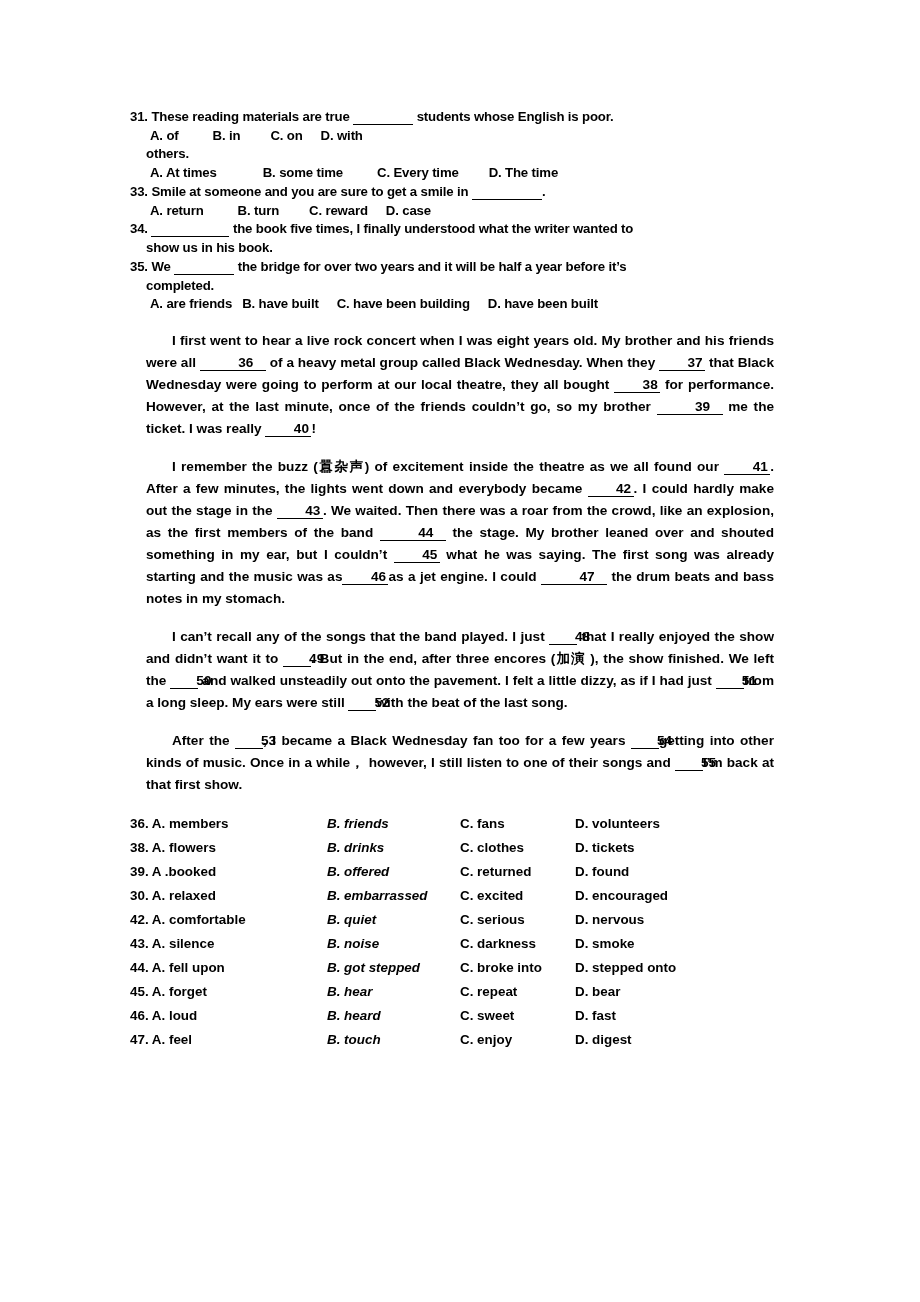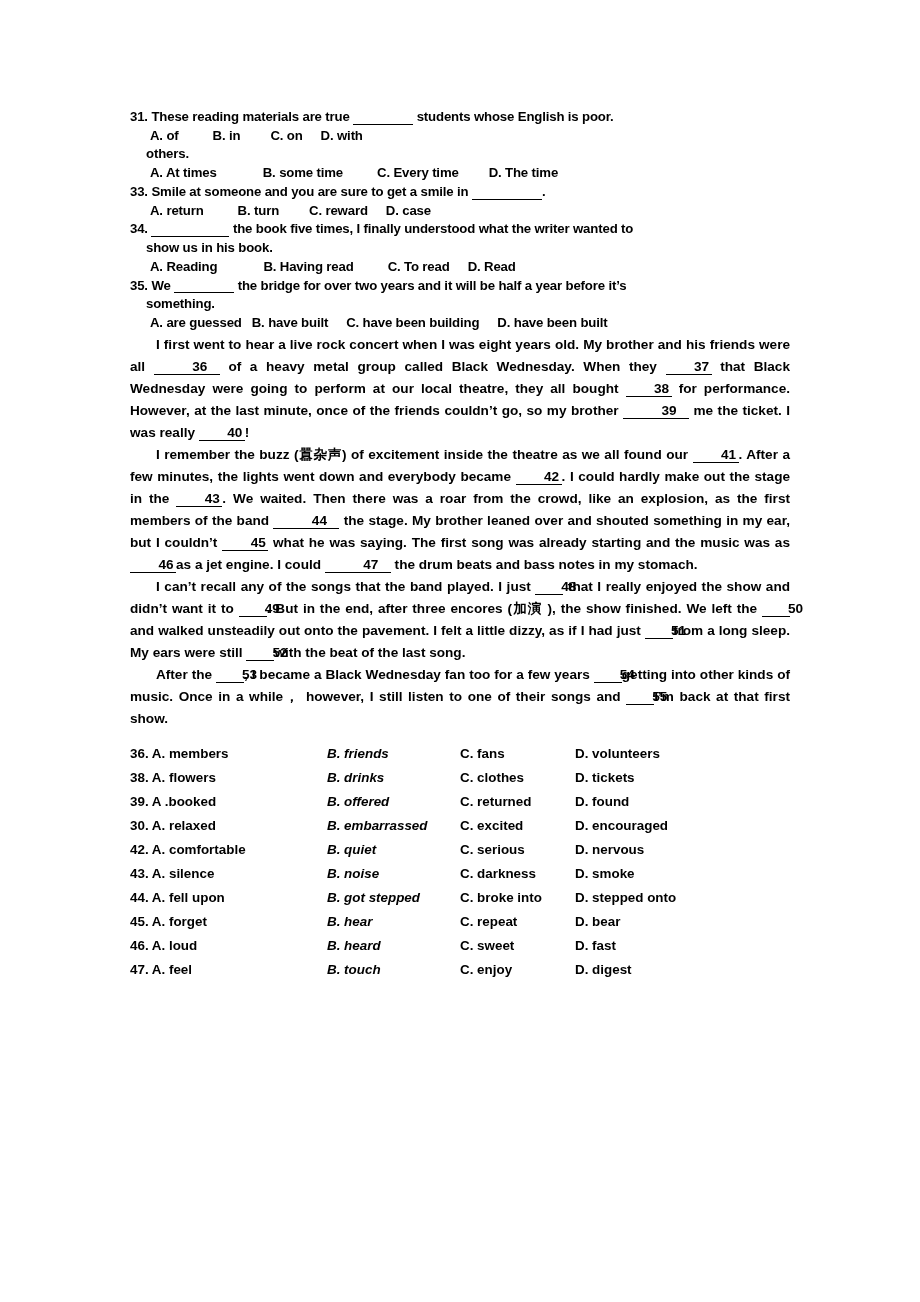--- a/index.html
+++ b/index.html
@@ -71,21 +71,21 @@
   
   .passage {
     font-size: 13.6px;
     font-weight: bold;
     line-height: 1.62;
     text-align: justify;
     text-justify: inter-word;
     margin-top: 1px;
   }
   .passage p {
-    margin: 0;
+    margin: 16px;
     text-indent: 26px;
   }
   
   .nb {
     display: inline-block;
     border-bottom: 1.7px solid #000;
     text-align: center;
     line-height: 1.04;
     vertical-align: baseline;
     font-weight: bold;
@@ -152,35 +152,32 @@
       </div>
     </div>
 
     <div>
       <div class="q-line">
         <span>34.</span>
         <span class="blk w78">&nbsp;</span>
         <span>the book five times, I finally understood what the writer wanted to</span>
       </div>
       <div class="q-cont">show us in his book.</div>
-      <div class="opt-line">
-        <span>A. Reading</span><span class="spw"></span><span>B. Having read</span><span class="sp1"></span><span>C. To read</span><span class="sp3"></span><span>D. Read</span>
-      </div>
     </div>
 
     <div>
       <div class="q-line">
         <span>35.</span>
         <span>We</span>
         <span class="blk w60">&nbsp;</span>
         <span>the bridge for over two years and it will be half a year before it’s</span>
       </div>
-      <div class="q-cont">something.</div>
-      <div class="opt-line">
-        <span>A. are guessed</span><span class="spn"></span><span>B. have built</span><span class="sp3"></span><span>C. have been building</span><span class="sp3"></span><span>D. have been built</span>
+      <div class="q-cont">completed.</div>
+      <div class="opt-line">
+        <span>A. are friends</span><span class="spn"></span><span>B. have built</span><span class="sp3"></span><span>C. have been building</span><span class="sp3"></span><span>D. have been built</span>
       </div>
     </div>
 
   </div>
 
 
   <div class="passage">
     <p><span>I first went to hear a live rock concert when I was eight years old. My brother and his friends were all </span><span class="nb l">36</span><span> of a heavy metal group called Black Wednesday. When they </span><span class="nb m">37</span><span> that Black Wednesday were going to perform at our local theatre, they all bought </span><span class="nb m">38</span><span> for performance. However, at the last minute, once of the friends couldn’t go, so my brother </span><span class="nb l">39</span><span> me the ticket. I was really </span><span class="nb m">40</span><span>!</span></p>
     <p><span>I remember the buzz (囂杂声) of excitement inside the theatre as we all found our </span><span class="nb m">41</span><span>. After a few minutes, the lights went down and everybody became </span><span class="nb m">42</span><span>. I could hardly make out the stage in the </span><span class="nb m">43</span><span>. We waited. Then there was a roar from the crowd, like an explosion, as the first members of the band </span><span class="nb l">44</span><span> the stage. My brother leaned over and shouted something in my ear, but I couldn’t </span><span class="nb m">45</span><span> what he was saying. The first song was already starting and the music was as</span><span class="nb m">46</span><span>as a jet engine. I could </span><span class="nb l">47</span><span> the drum beats and bass notes in my stomach.</span></p>
     <p><span>I can’t recall any of the songs that the band played. I just </span><span class="nb s">48</span><span> that I really enjoyed the show and didn’t want it to </span><span class="nb s">49</span><span>. But in the end, after three encores (加演 ), the show finished. We left the </span><span class="nb s">50</span><span> and walked unsteadily out onto the pavement. I felt a little dizzy, as if I had just </span><span class="nb s">51</span><span>from a long sleep. My ears were still </span><span class="nb s">52</span><span>with the beat of the last song.</span></p>

